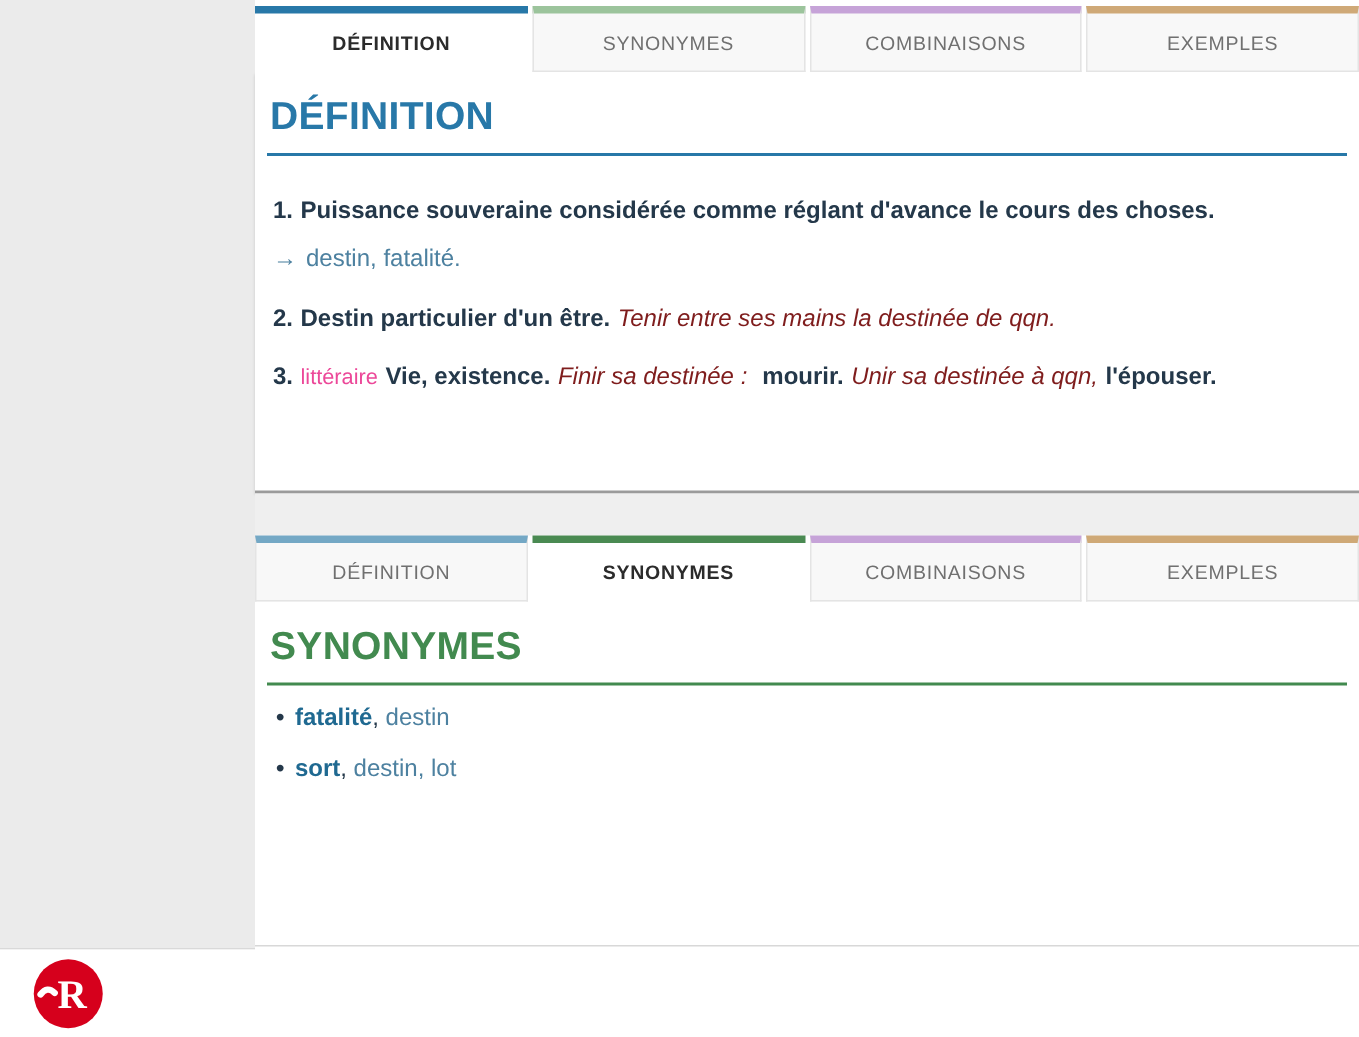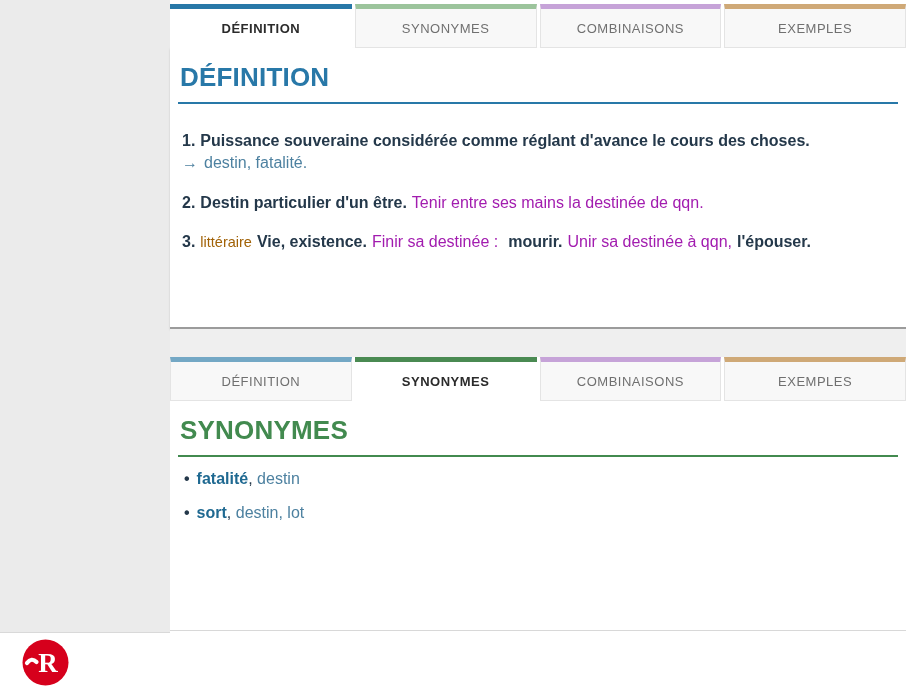--- a/index.html
+++ b/index.html
@@ -49,23 +49,23 @@
   .pos { font-size:15px; margin-left:7px; }
   .pos.blue  { color:#417FA5; }
   .pos.green { color:#4D8B57; }
   .audio-btn { display:inline-block; margin-left:2px; cursor:pointer; vertical-align:baseline; }
 
   
   .entries { margin:26px 0 0 4px; }
   .entry { font-size:16px; line-height:1.34; margin-bottom:18px; color:#24384A; }
   .num { font-weight:700; margin-right:5px; }
   .bold { font-weight:700; }
-  .ex { color:#a21caf; margin-left:5px;text-align:center; }
-  .register { color:#a16207; font-size:14.5px; margin-right:5px; }
-  .arrow-line { color:#4D81A0; margin-top:1px; }
+  .ex { font-style:italic; color:#7f1d1d; margin-left:5px;text-align:center; }
+  .register { color:#ec4899; font-size:14.5px; margin-right:5px; }
+  .arrow-line { color:#4D81A0; margin-top:11px; }
   .arrow { margin-right:6px; }
   a.link { color:#4D81A0; text-decoration:none; cursor:pointer; }
   .sub-line { margin:2px 0 0 8px; }
   .diamond { font-size:11px; margin-right:6px; vertical-align:1px; }
 
   
   .syn-list { margin:12px 0 0 6px; }
   .syn-row { font-size:16px; color:#24384A; margin-bottom:13px; line-height:1.3; }
   .bullet { font-weight:700; margin-right:7px; }
   a.syn-head { font-weight:700; color:#1F6991; text-decoration:none; cursor:pointer; }

